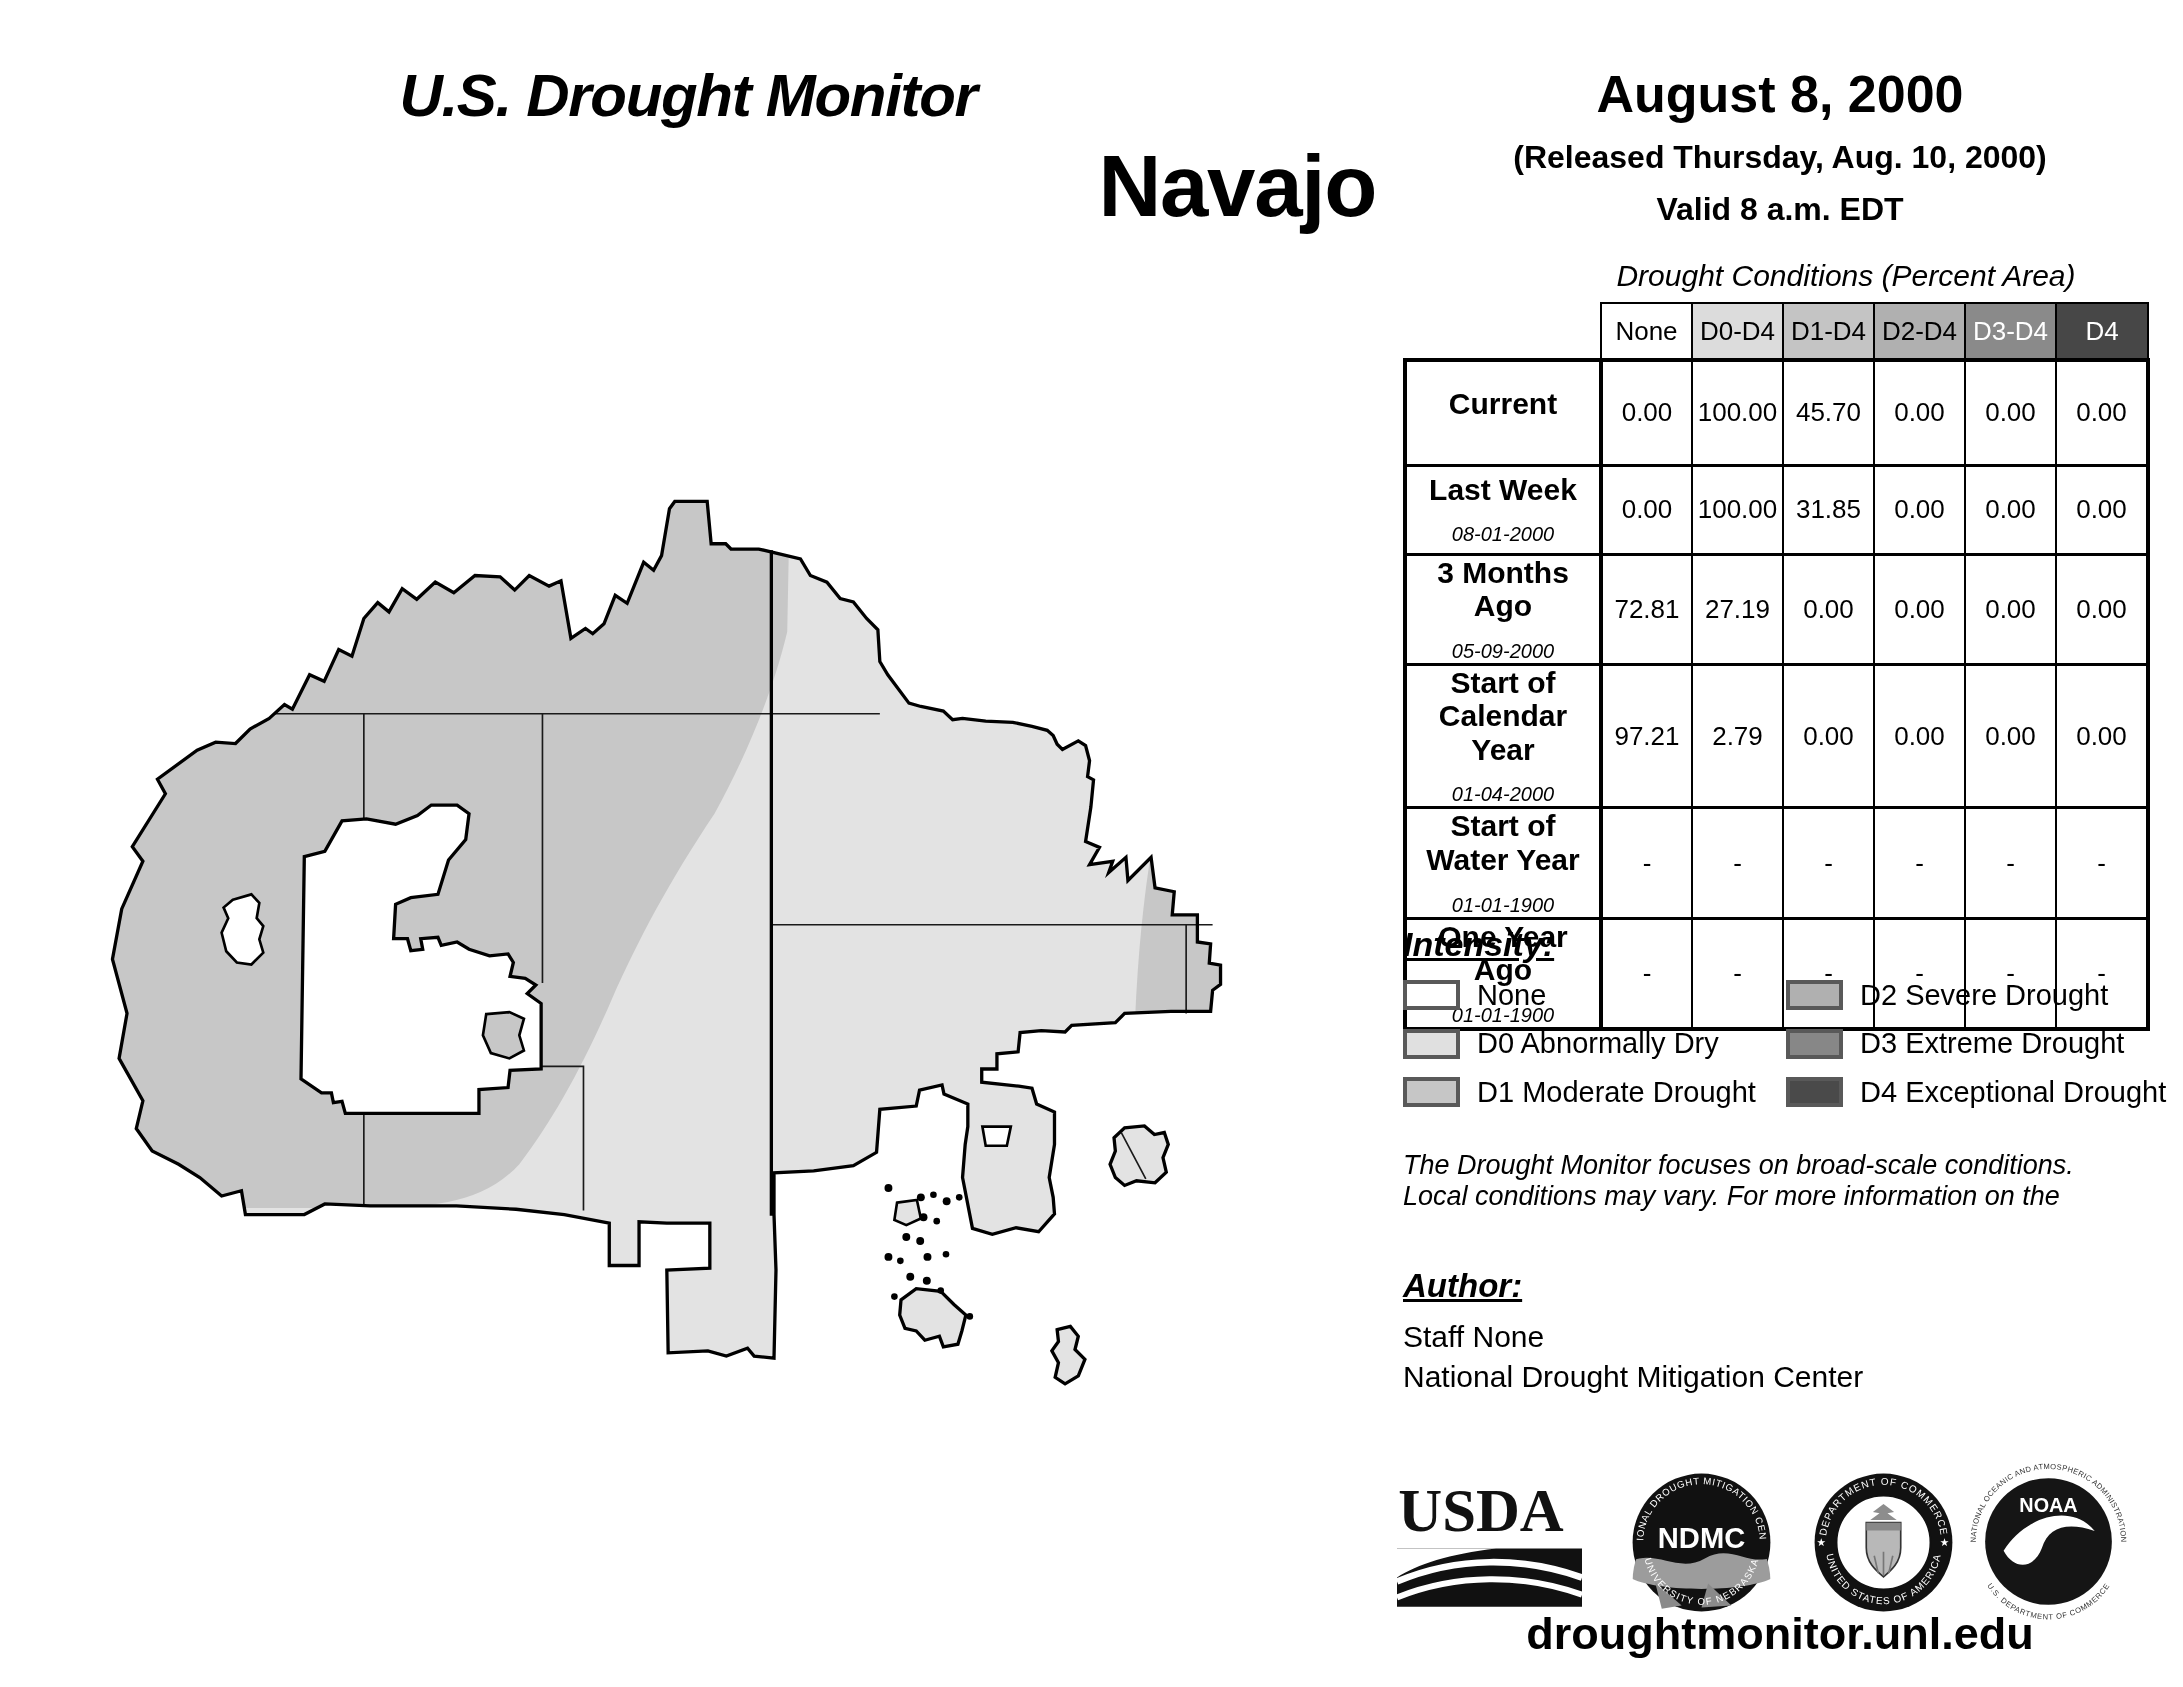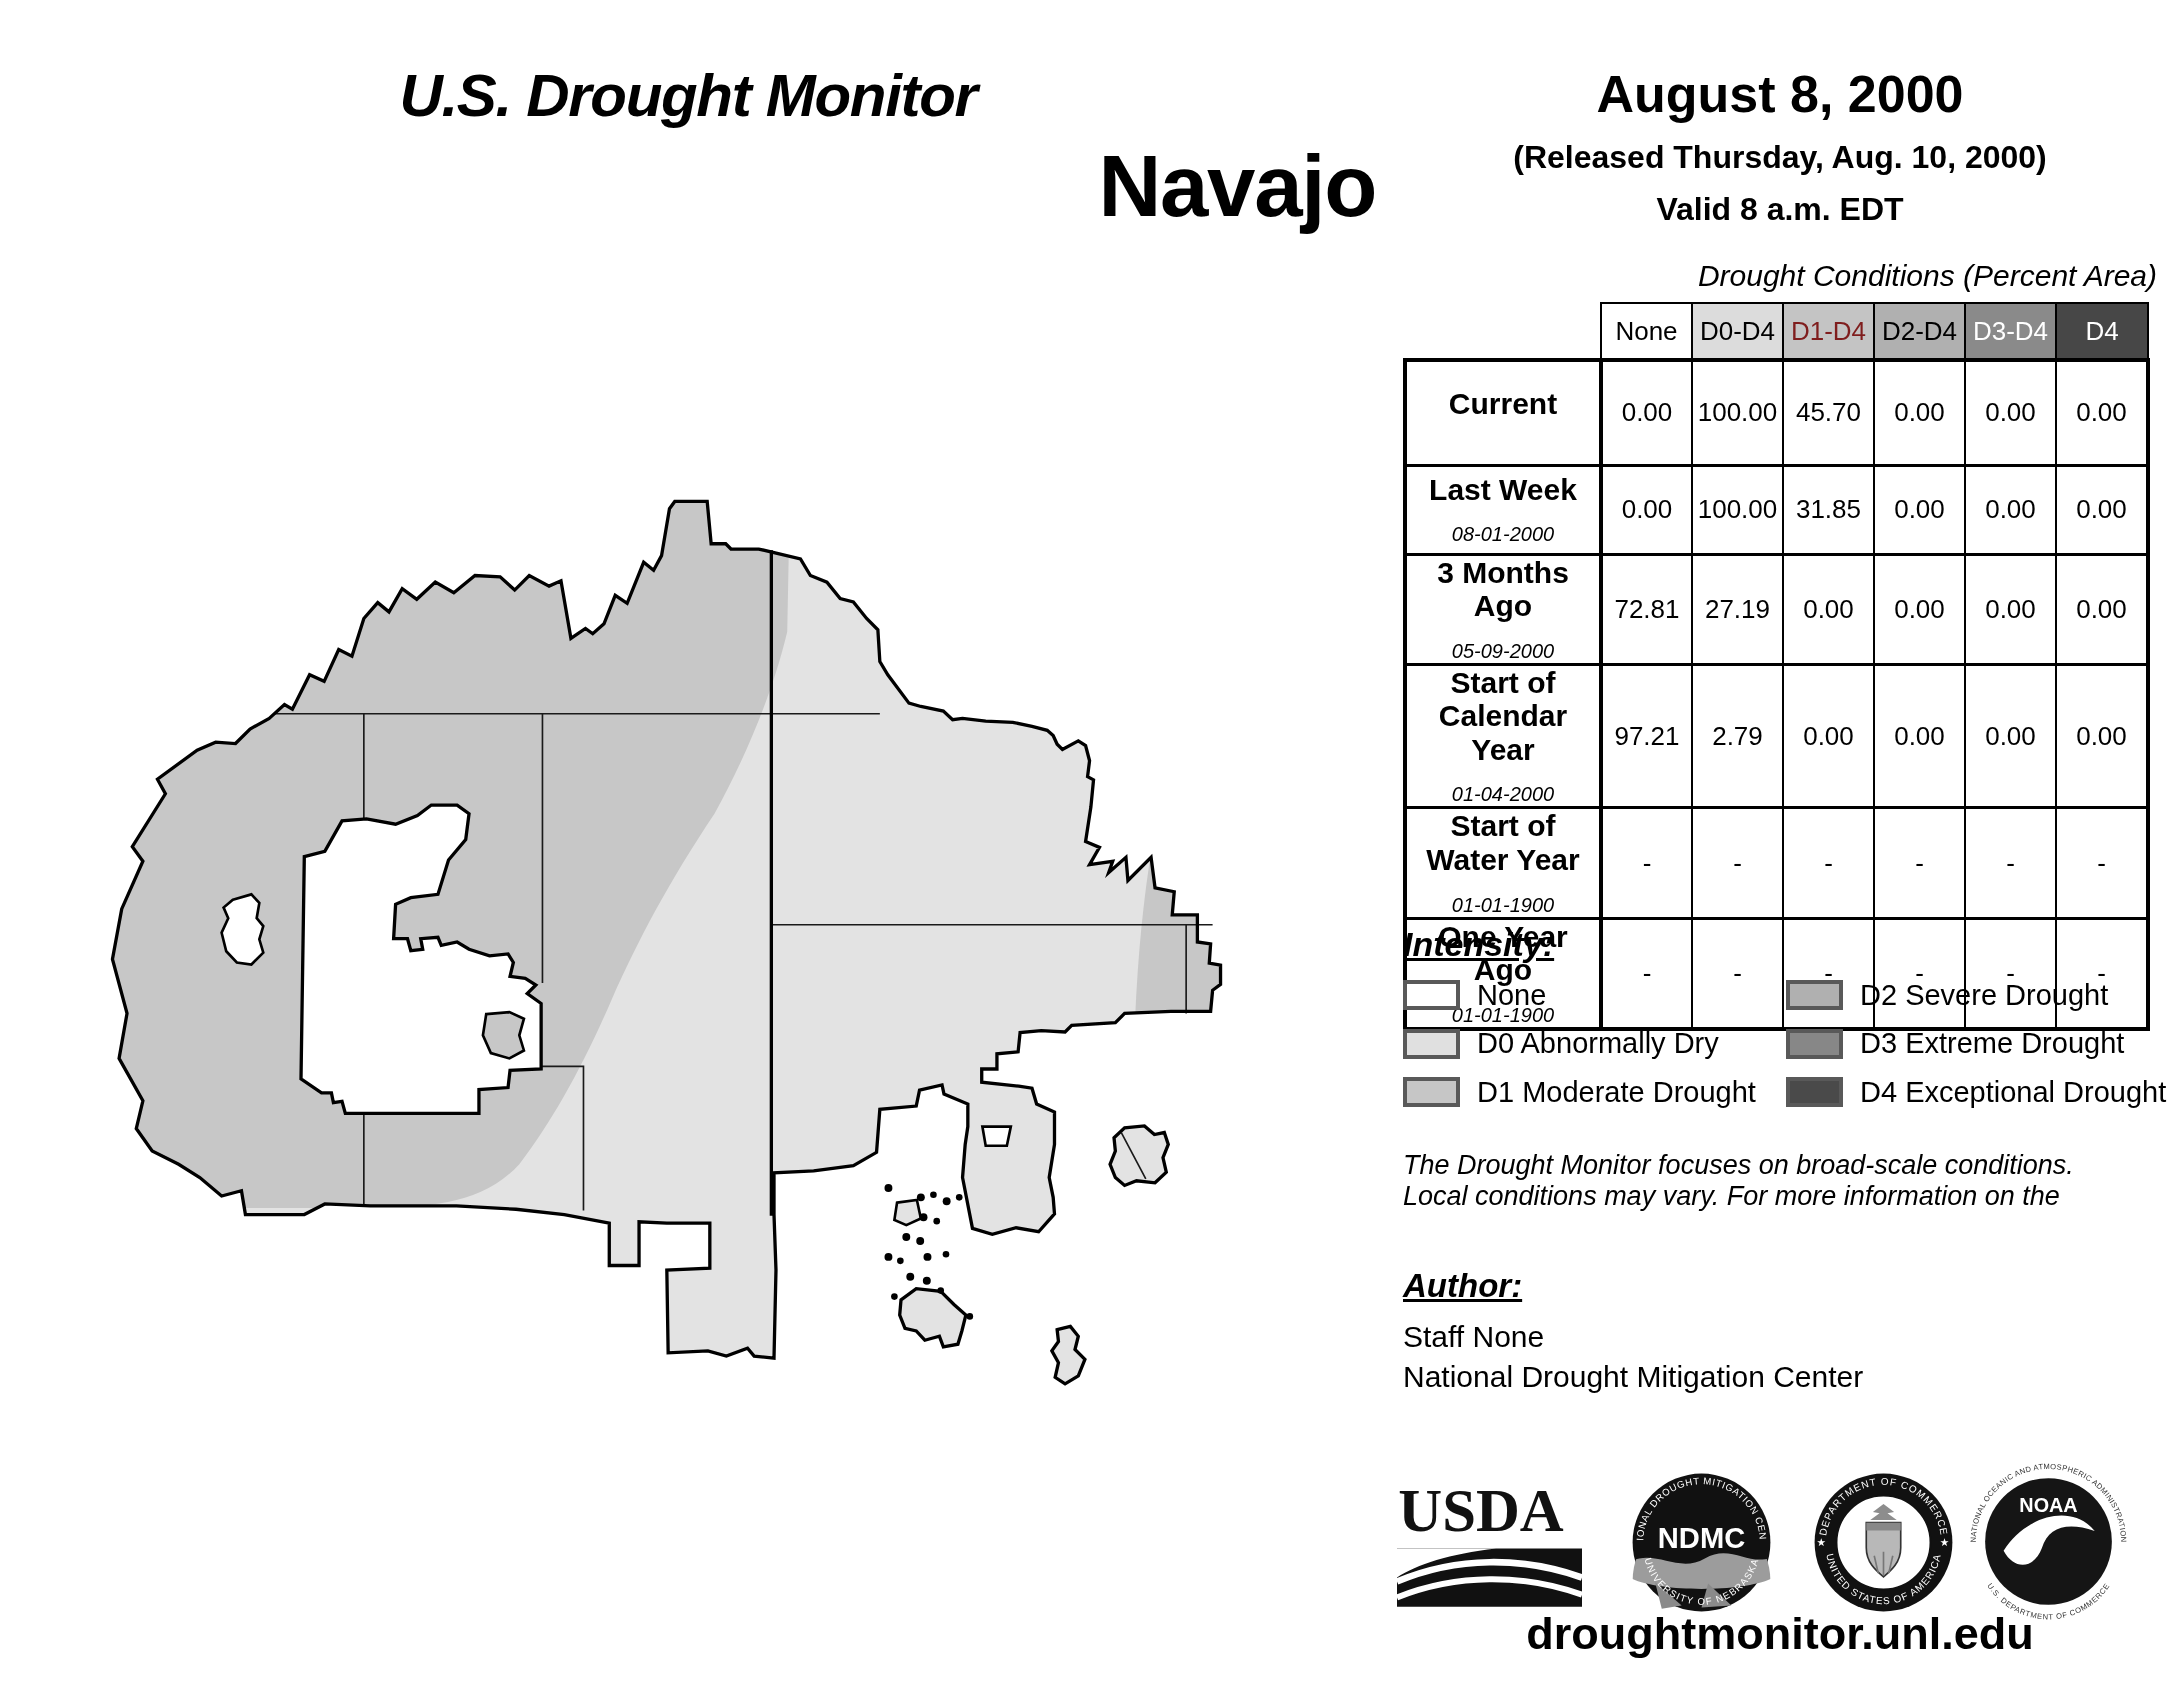--- a/index.html
+++ b/index.html
@@ -7,21 +7,21 @@
   .abs{position:absolute;}
 
   
   .map-title{left:0;top:61px;width:1376px;text-align:center;font-size:60px;font-weight:bold;font-style:italic;letter-spacing:-1.3px;}
   .map-region{left:0;top:136px;width:1376px;text-align:right;font-size:87px;font-weight:bold;letter-spacing:-1.3px;}
 
   
   .date-main{left:1403px;top:64px;width:754px;text-align:center;font-size:52px;font-weight:bold;}
   .date-released{left:1403px;top:139px;width:754px;text-align:center;font-size:32px;font-weight:bold;}
   .date-valid{left:1403px;top:191px;width:754px;text-align:center;font-size:32px;font-weight:bold;}
-  .tbl-title{left:1535px;top:259px;width:622px;text-align:right;font-size:30px;font-style:italic;}
+  .tbl-title{left:1535px;top:259px;width:622px;text-align:center;font-size:30px;font-style:italic;}
 
   
   .tblwrap{left:1403px;top:302px;}
   table.tbl{border-collapse:collapse;table-layout:fixed;}
   .tbl th,.tbl td{padding:0;text-align:center;vertical-align:middle;font-size:26px;}
   .tbl th{border:2px solid #000;font-weight:normal;height:54px;}
   .tbl th.blank{border:none;background:#fff;}
   .tbl td{border:2px solid #000;border-top-width:3.3px;border-bottom-width:3.3px;}
   .tbl td.lbl{border-left-width:4px;border-right-width:4px;}
   .tbl td.last{border-right-width:4px;}
@@ -162,21 +162,21 @@
         <col style="width:91px">
     <col style="width:91px">
         <col style="width:91px">
         <col style="width:92px">
   </colgroup>
   <tbody>
         <tr>
     <th class="blank"></th>
     <th style="background-color: rgb(255, 255, 255); color: rgb(0, 0, 0);">None</th>
     <th style="background-color: rgb(220, 220, 220); color: #000000;">D0-D4</th>
-    <th style="background-color: rgb(196, 196, 196); color: #7f1d1d;">D1-D4</th>
+    <th style="background-color: rgb(196, 196, 196); color: #000000;">D1-D4</th>
     <th style="background-color: rgb(176, 176, 176); color: rgb(0, 0, 0);">D2-D4</th>
     <th style="background-color: rgb(138, 138, 138); color: rgb(255, 255, 255);">D3-D4</th>
     <th style="background-color: rgb(71, 71, 71); color: rgb(255, 255, 255);">D4</th>
   </tr>
   <tr class="first" style="height:105px">
     <td class="lbl">
             <div class="rl">Current</div>
             <div class="rd"></div>
           </td>
     <td>0.00</td>

